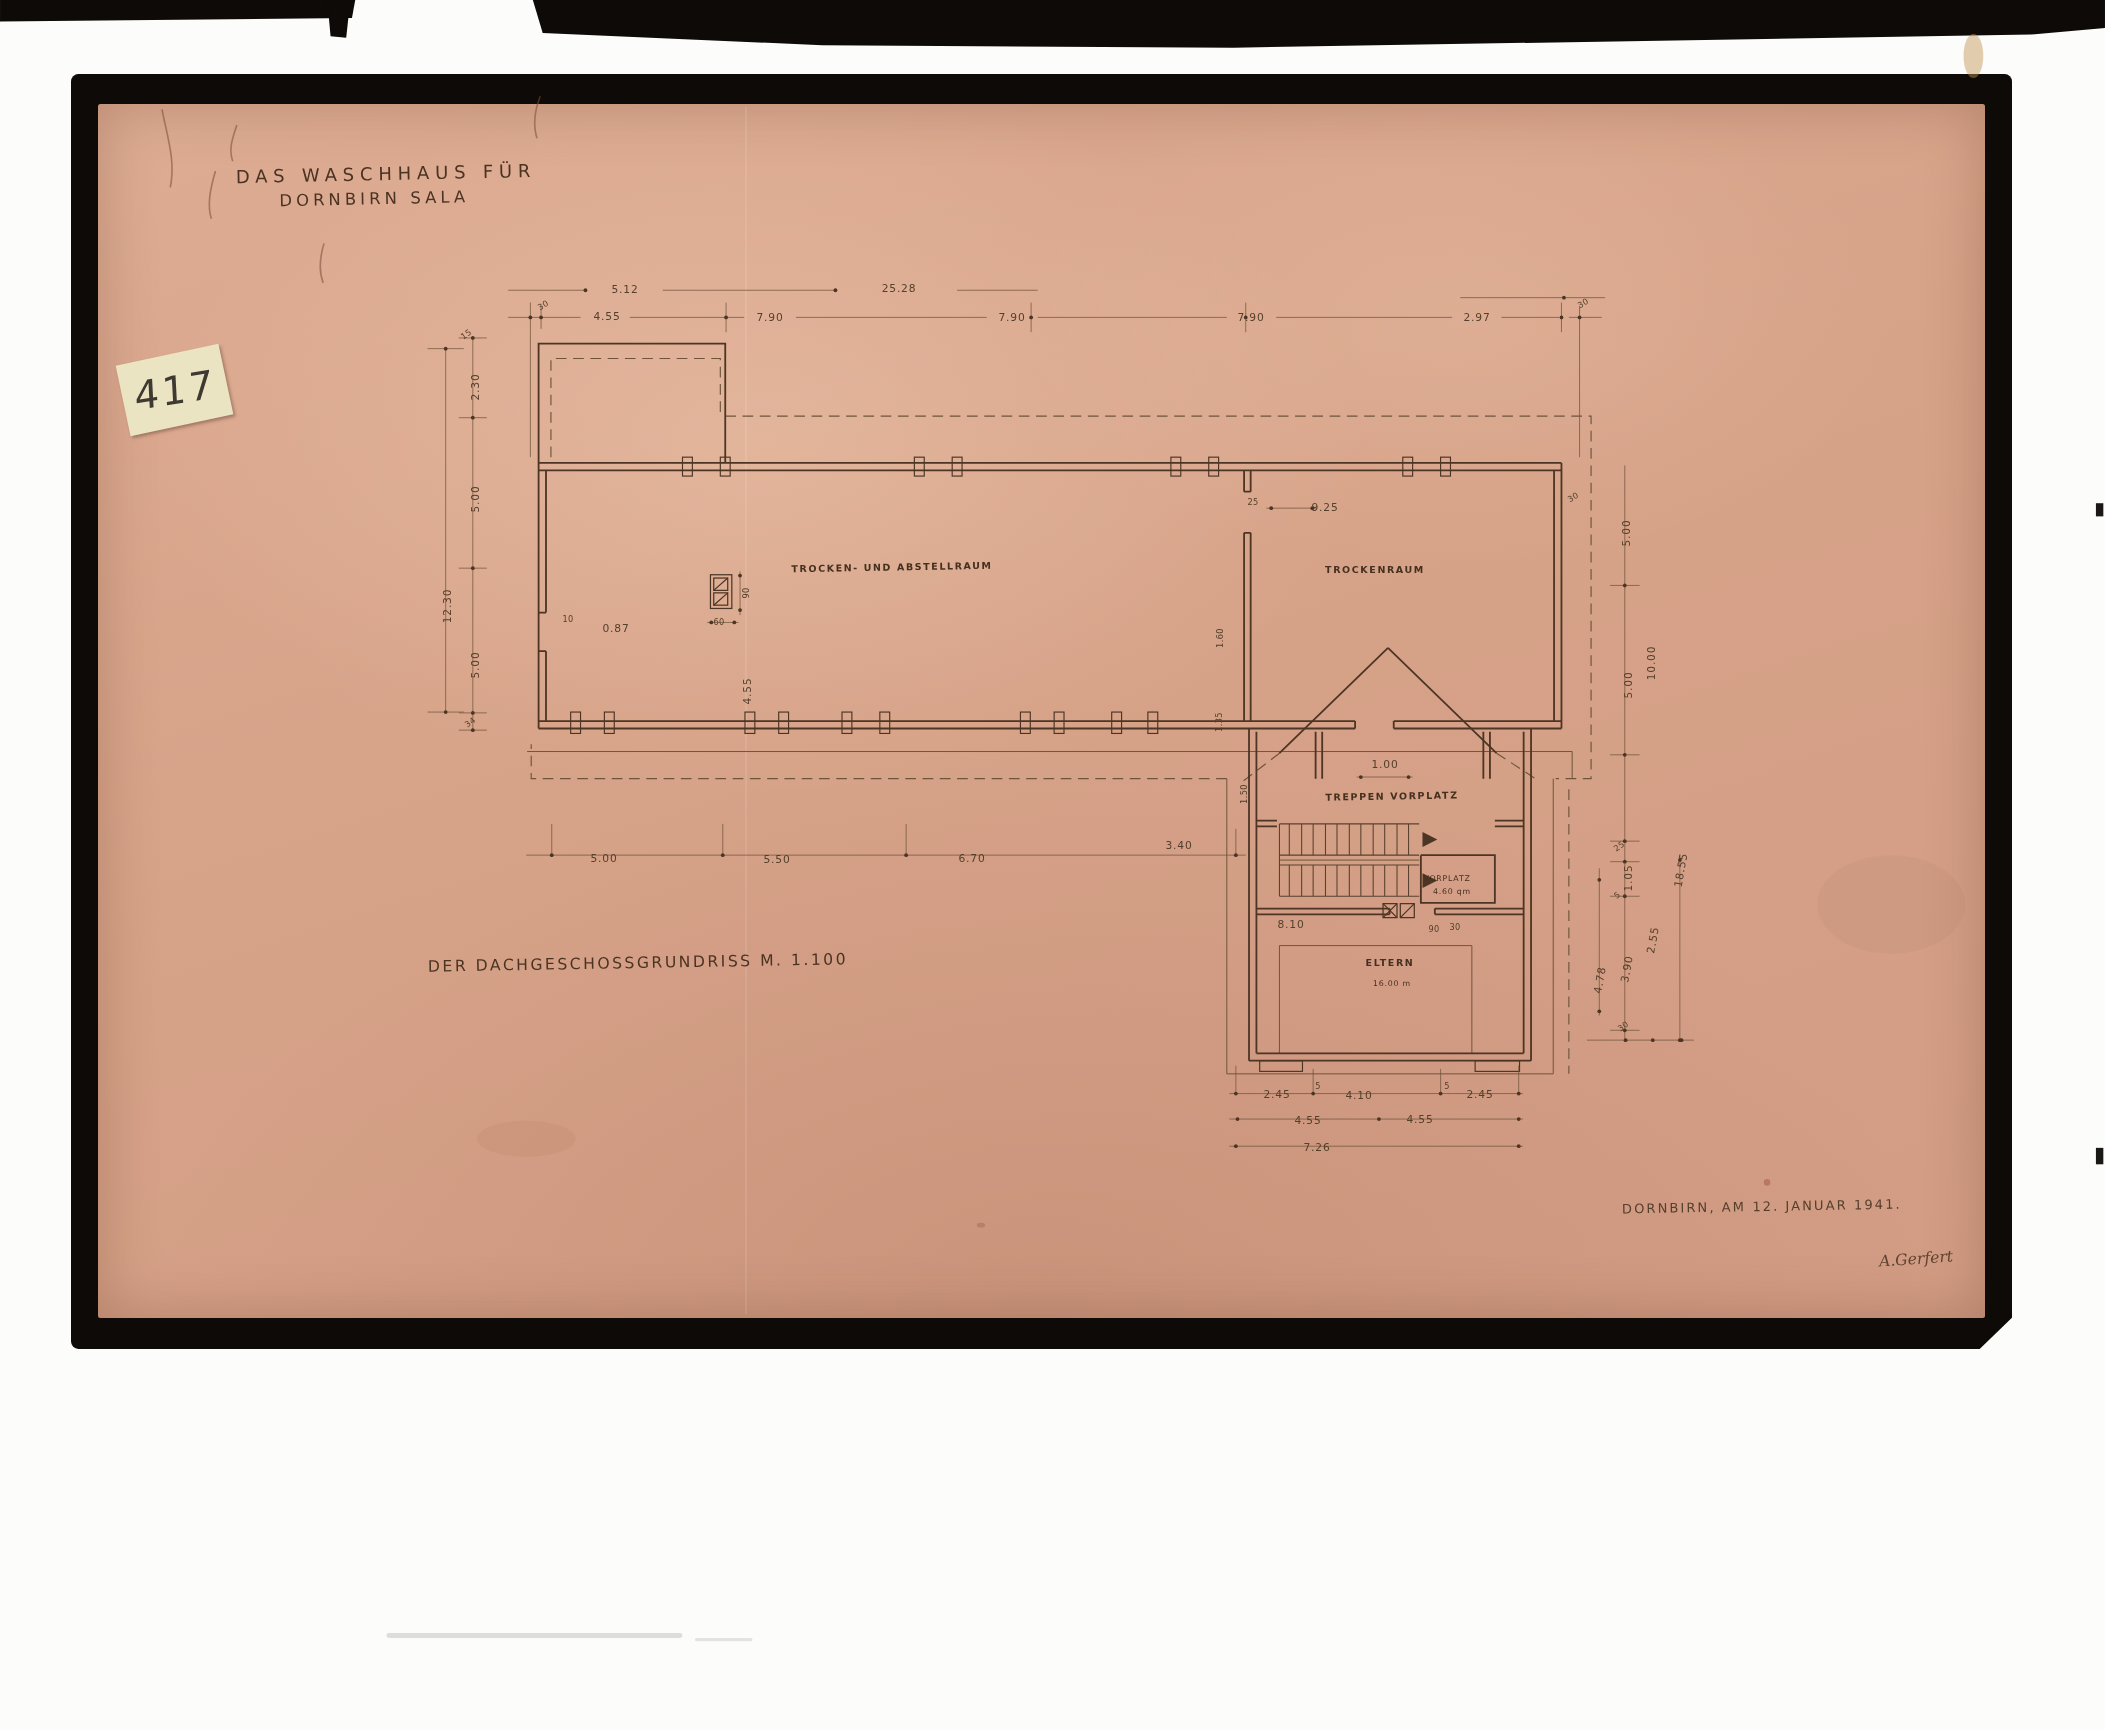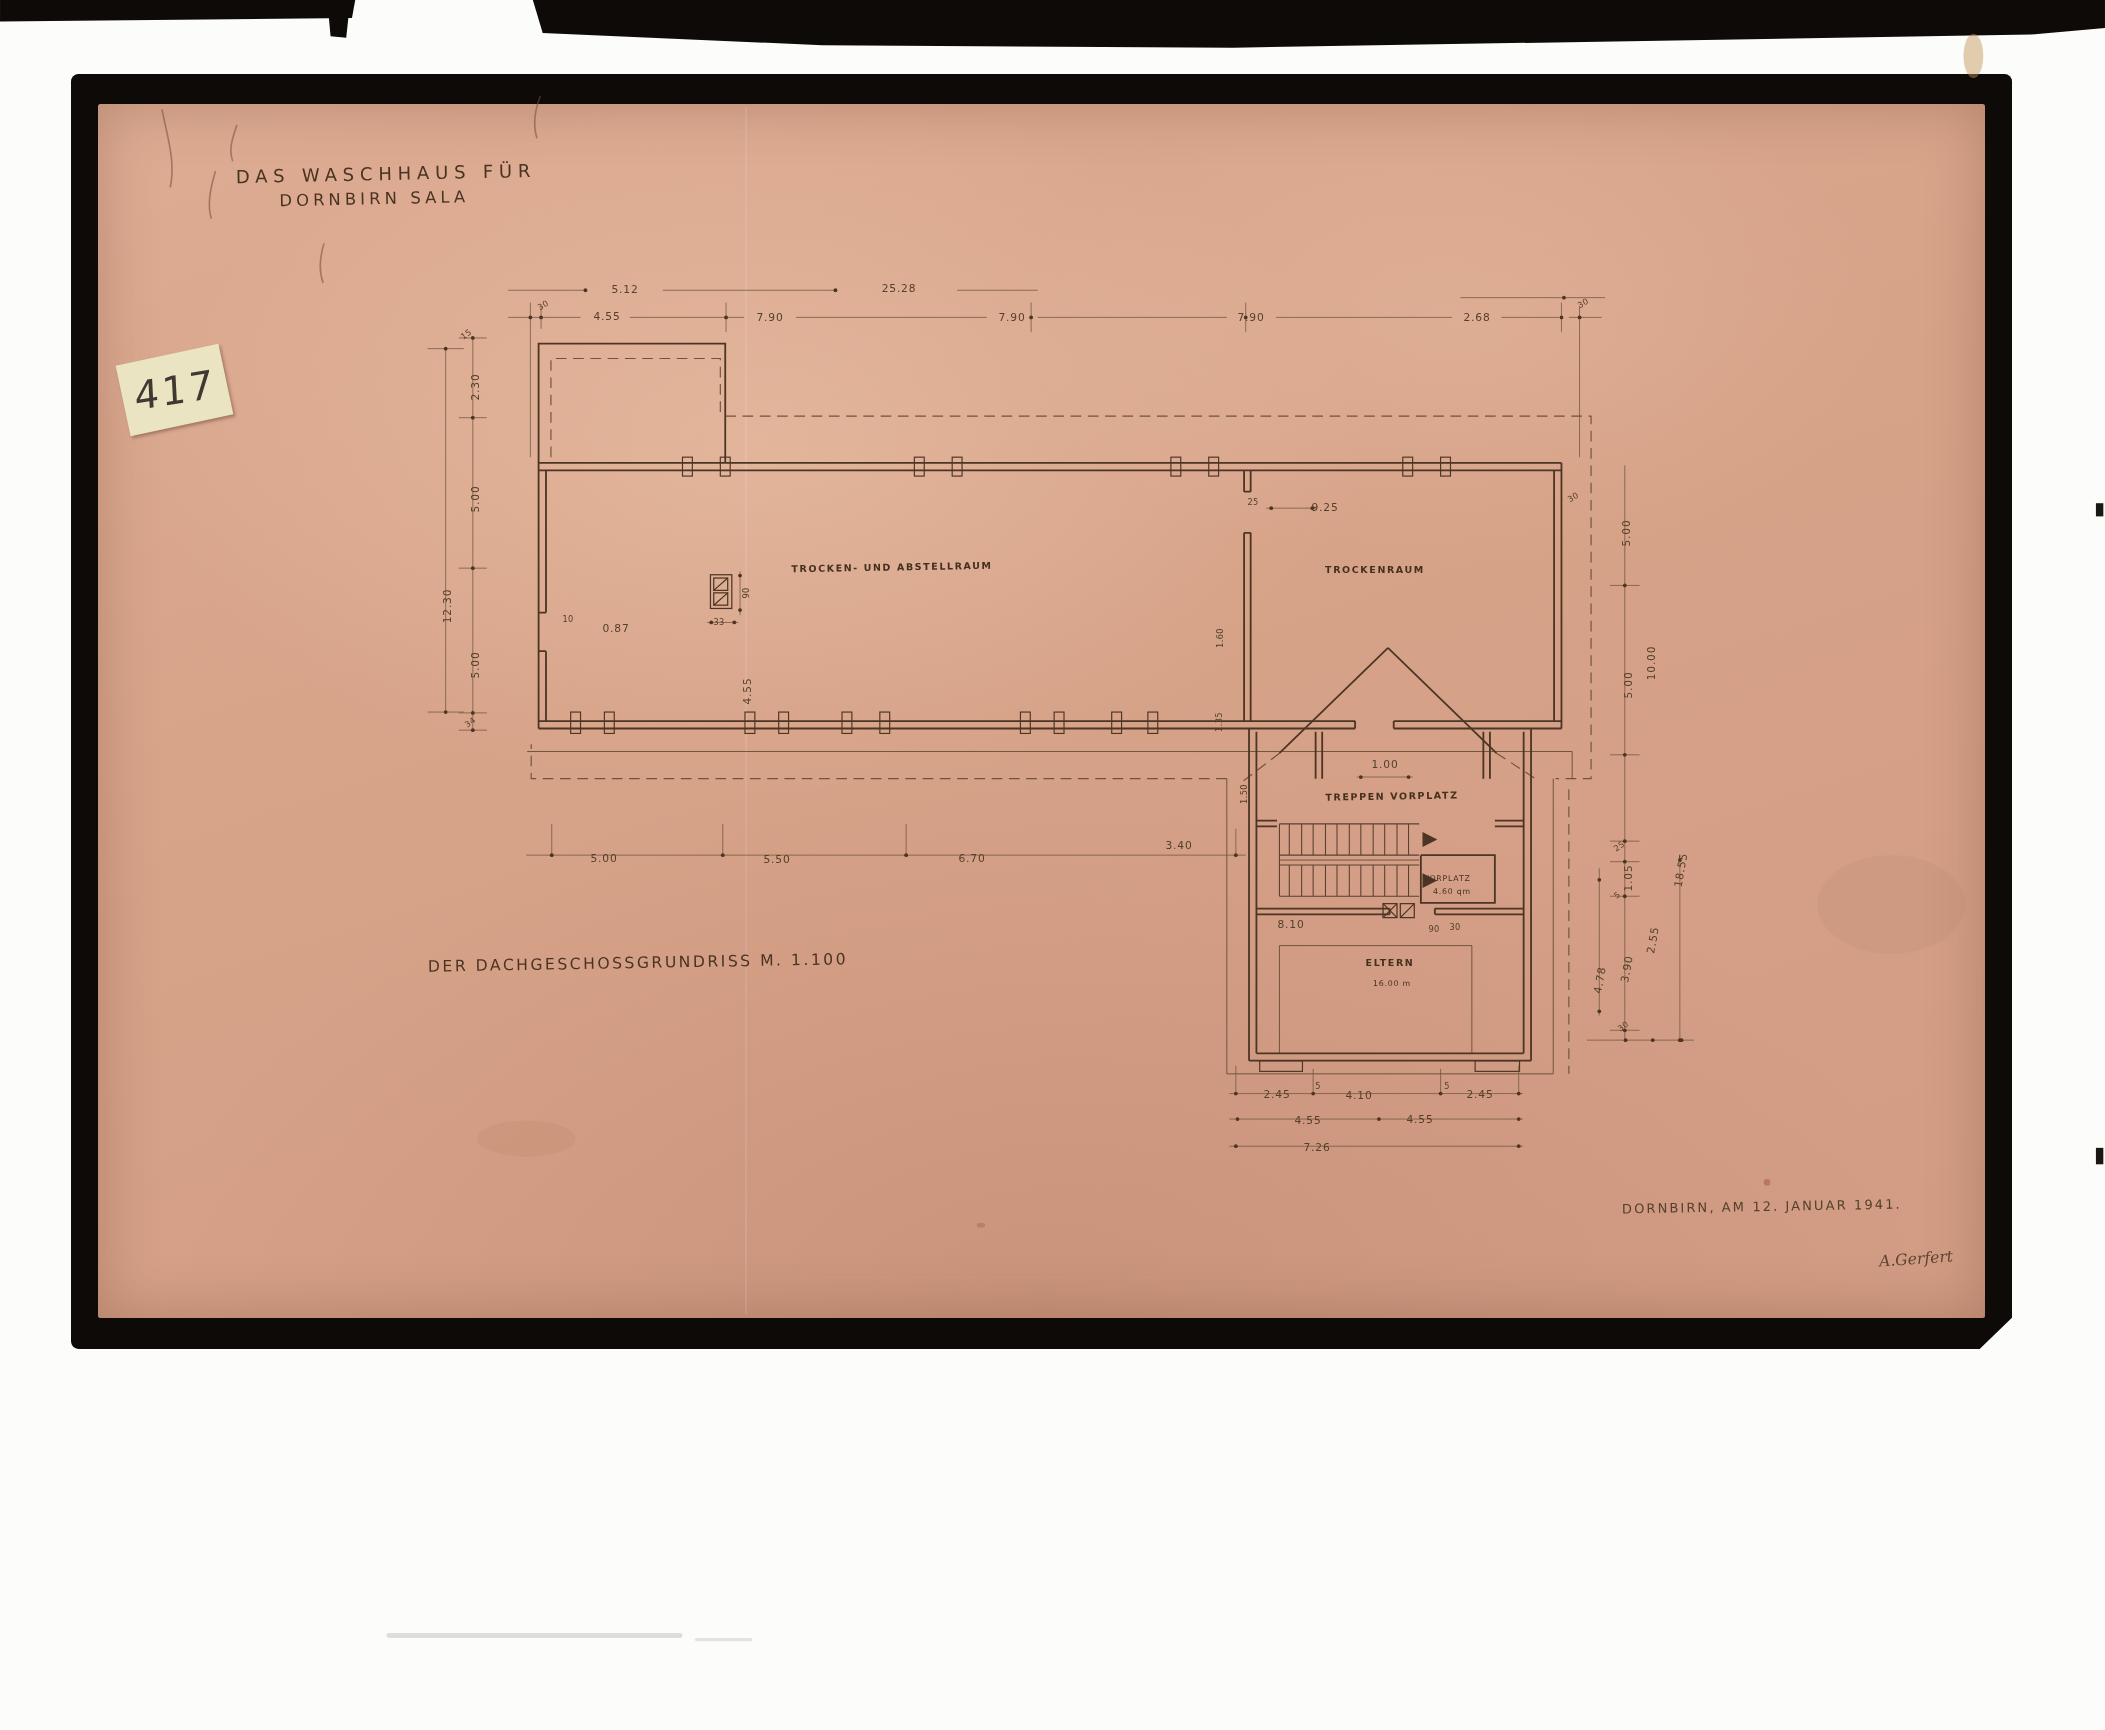--- a/index.html
+++ b/index.html
@@ -225,21 +225,21 @@
   <div class="signature">A.Gerfert</div>
 
   <div id="labels">
       <span class="plan-label dim" style="left: 625px; top: 289px; transform: translate(-50%, -50%) rotate(0deg);">5.12</span>
       <span class="plan-label dim" style="left: 899px; top: 288px; transform: translate(-50%, -50%) rotate(0deg);">25.28</span>
       <span class="plan-label small" style="left: 543px; top: 305px; transform: translate(-50%, -50%) rotate(-30deg);">30</span>
       <span class="plan-label dim" style="left: 607px; top: 316px; transform: translate(-50%, -50%) rotate(0deg);">4.55</span>
       <span class="plan-label dim" style="left: 770px; top: 317px; transform: translate(-50%, -50%) rotate(0deg);">7.90</span>
       <span class="plan-label dim" style="left: 1012px; top: 317px; transform: translate(-50%, -50%) rotate(0deg);">7.90</span>
       <span class="plan-label dim" style="left: 1251px; top: 317px; transform: translate(-50%, -50%) rotate(0deg);">7.90</span>
-      <span class="plan-label dim" style="left: 1477px; top: 317px; transform: translate(-50%, -50%) rotate(0deg);">2.68</span>
+      <span class="plan-label dim" style="left: 1477px; top: 317px; transform: translate(-50%, -50%) rotate(0deg);">2.97</span>
       <span class="plan-label small" style="left: 1583px; top: 303px; transform: translate(-50%, -50%) rotate(-30deg);">30</span>
       <span class="plan-label small" style="left: 466px; top: 334px; transform: translate(-50%, -50%) rotate(-35deg);">15</span>
       <span class="plan-label dim" style="left: 475px; top: 387px; transform: translate(-50%, -50%) rotate(-90deg);">2.30</span>
       <span class="plan-label dim" style="left: 475px; top: 499px; transform: translate(-50%, -50%) rotate(-90deg);">5.00</span>
       <span class="plan-label dim" style="left: 447px; top: 606px; transform: translate(-50%, -50%) rotate(-90deg);">12.30</span>
       <span class="plan-label dim" style="left: 475px; top: 665px; transform: translate(-50%, -50%) rotate(-90deg);">5.00</span>
       <span class="plan-label small" style="left: 470px; top: 722px; transform: translate(-50%, -50%) rotate(-35deg);">34</span>
       <span class="plan-label dim" style="left: 1626px; top: 533px; transform: translate(-50%, -50%) rotate(-90deg);">5.00</span>
       <span class="plan-label dim" style="left: 1651px; top: 663px; transform: translate(-50%, -50%) rotate(-90deg);">10.00</span>
       <span class="plan-label dim" style="left: 1628px; top: 685px; transform: translate(-50%, -50%) rotate(-90deg);">5.00</span>
@@ -256,21 +256,21 @@
       <span class="plan-label small" style="left: 1573px; top: 497px; transform: translate(-50%, -50%) rotate(-30deg);">30</span>
       <span class="plan-label small" style="left: 1220px; top: 638px; transform: translate(-50%, -50%) rotate(-90deg);">1.60</span>
       <span class="plan-label small" style="left: 1219px; top: 722px; transform: translate(-50%, -50%) rotate(-90deg);">1.35</span>
       <span class="plan-label small" style="left: 1244px; top: 794px; transform: translate(-50%, -50%) rotate(-90deg);">1.50</span>
       <span class="plan-label dim" style="left: 1385px; top: 764px; transform: translate(-50%, -50%) rotate(0deg);">1.00</span>
       <span class="plan-label small" style="left: 1434px; top: 929px; transform: translate(-50%, -50%) rotate(0deg);">90</span>
       <span class="plan-label small" style="left: 1455px; top: 927px; transform: translate(-50%, -50%) rotate(0deg);">30</span>
       <span class="plan-label dim" style="left: 1267px; top: 924px; transform: translate(-50%, -50%) rotate(0deg); padding-left: 48px;">8.10</span>
       <span class="plan-label small" style="left: 568px; top: 619px; transform: translate(-50%, -50%) rotate(0deg);">10</span>
       <span class="plan-label dim" style="left: 616px; top: 628px; transform: translate(-50%, -50%) rotate(0deg); text-align: right;">0.87</span>
-      <span class="plan-label small" style="left: 719px; top: 622px; transform: translate(-50%, -50%) rotate(0deg);">33</span>
+      <span class="plan-label small" style="left: 719px; top: 622px; transform: translate(-50%, -50%) rotate(0deg);">60</span>
       <span class="plan-label small" style="left: 746px; top: 593px; transform: translate(-50%, -50%) rotate(-90deg);">90</span>
       <span class="plan-label dim" style="left: 747px; top: 691px; transform: translate(-50%, -50%) rotate(-90deg);">4.55</span>
       <span class="plan-label dim" style="left: 604px; top: 858px; transform: translate(-50%, -50%) rotate(0deg);">5.00</span>
       <span class="plan-label dim" style="left: 777px; top: 859px; transform: translate(-50%, -50%) rotate(0deg);">5.50</span>
       <span class="plan-label dim" style="left: 972px; top: 858px; transform: translate(-50%, -50%) rotate(0deg);">6.70</span>
       <span class="plan-label dim" style="left: 1179px; top: 845px; transform: translate(-50%, -50%) rotate(0deg);">3.40</span>
       <span class="plan-label dim" style="left: 1277px; top: 1094px; transform: translate(-50%, -50%) rotate(0deg);">2.45</span>
       <span class="plan-label small" style="left: 1318px; top: 1086px; transform: translate(-50%, -50%) rotate(0deg);">5</span>
       <span class="plan-label dim" style="left: 1359px; top: 1095px; transform: translate(-50%, -50%) rotate(0deg);">4.10</span>
       <span class="plan-label small" style="left: 1447px; top: 1086px; transform: translate(-50%, -50%) rotate(0deg);">5</span>

